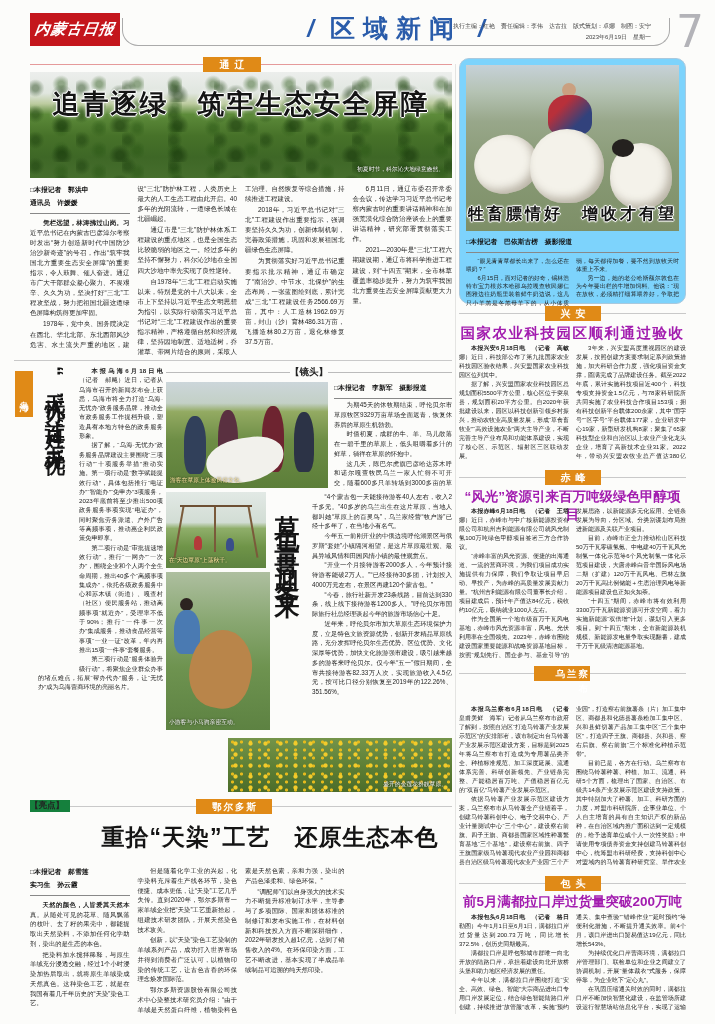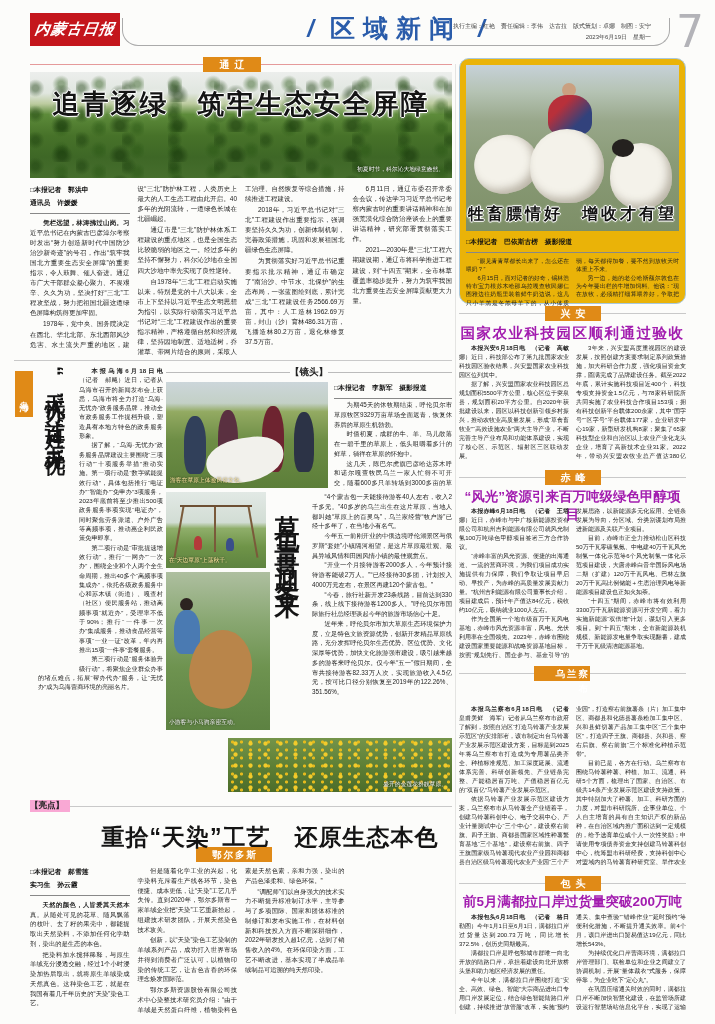--- a/index.html
+++ b/index.html
@@ -84,33 +84,33 @@
   .ft-colB { position:absolute; left:312px; top:492px; width:140px; height:242px; overflow:hidden; }
   .ft-photo4 { position:absolute; left:228px; top:738px; width:224px; height:54px; overflow:hidden;
     background-color:#5a7c33;
     background-image:radial-gradient(circle,#f2cb2b 1.6px,transparent 2.6px),
       radial-gradient(circle,#e5ba1d 1.1px,transparent 2px),
       linear-gradient(180deg,#74944a 0%,#5a7c33 60%,#4c6c2a 100%);
     background-size:15px 11px,9px 8px,100% 100%; }
 
   
   .od-line { position:absolute; left:30px; top:806px; width:422px; }
-  .od-label { position:absolute; left:30px; top:800px; background:#f9a8d4; padding-right:6px;
+  .od-label { position:absolute; left:30px; top:800px; background:#15803d; padding-right:6px;
     font-size:8.5px; font-weight:bold; color:#222; }
-  .od-tab { position:absolute; left:196px; top:799px; width:76px; letter-spacing:2px; padding-left:2px; font-size:9.5px;margin-top:48px; }
+  .od-tab { position:absolute; left:196px; top:799px; width:76px; letter-spacing:2px; padding-left:2px; font-size:9.5px; }
   .od-headline { position:absolute; left:88px; top:822px; width:364px; text-align:center;
     font-size:23px; font-weight:900; color:#141414; letter-spacing:1px; }
   .od-body { position:absolute; left:30px; top:866px; width:422px; height:150px; overflow:hidden;
     column-count:4; column-gap:8px; column-fill:auto; }
   .od-body p { font-size:6.3px; }
 
   
   .v-divider { position:absolute; left:455px; top:64px; height:950px; border-left:1px solid #e4e4e2; }
   .ls-box { position:absolute; left:459px; top:58px; width:227px; height:246px;
-    border:1.5px solid #a9c9de; border-radius:10px; padding:6px; background:#eab308; }
+    border:1.5px solid #a9c9de; border-radius:10px; padding:6px; background:#7dd3fc; }
   .ls-photo { position:relative; width:100%; height:166px; overflow:hidden;
     background:linear-gradient(180deg,#c6d1d8 0%,#b5c3b4 16%,#98a78a 34%,#8a9b77 58%,#7d8f67 100%); }
   .sheep { position:absolute; background:#f4f2ea; border-radius:50% 50% 46% 46%;
     box-shadow:inset -4px -5px 9px rgba(115,105,85,.45); }
   .ls-headline { position:absolute; left:0; bottom:6px; width:100%; text-align:center;
     font-size:16px; font-weight:900; color:#141414; letter-spacing:3px;
     text-shadow:-1px 0 #fff,1px 0 #fff,0 -1px #fff,0 1px #fff,0 0 3px #fff; }
   .ls-byline { margin-top:5px; }
   .ls-text { height:56px; overflow:hidden; column-count:2; column-gap:7px; column-fill:auto; }
   .ls-text p { font-size:5.8px; line-height:1.45; color:#1c1c1c; text-align:justify; text-indent:2em; }

